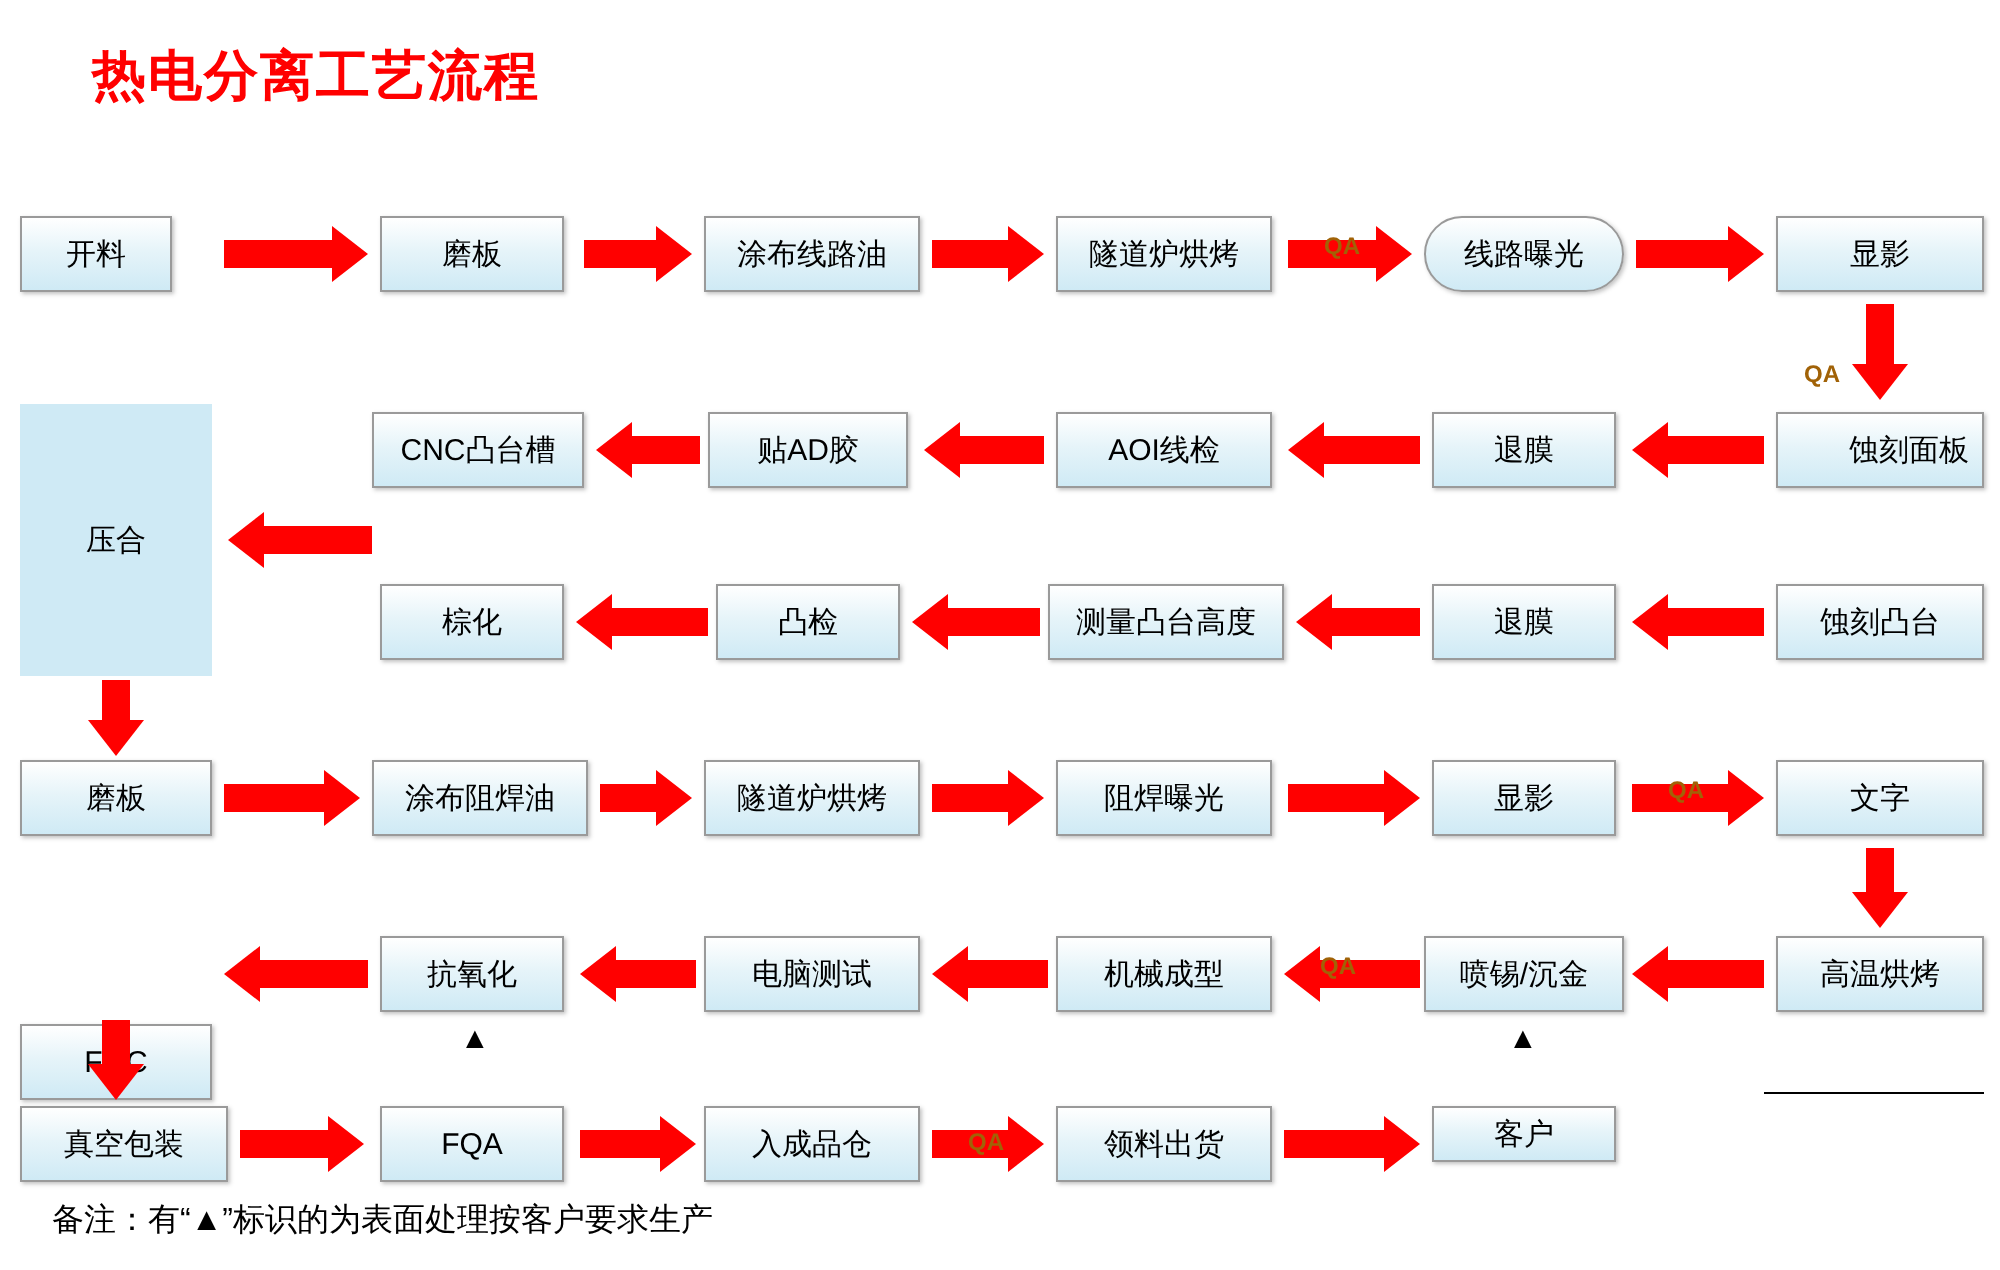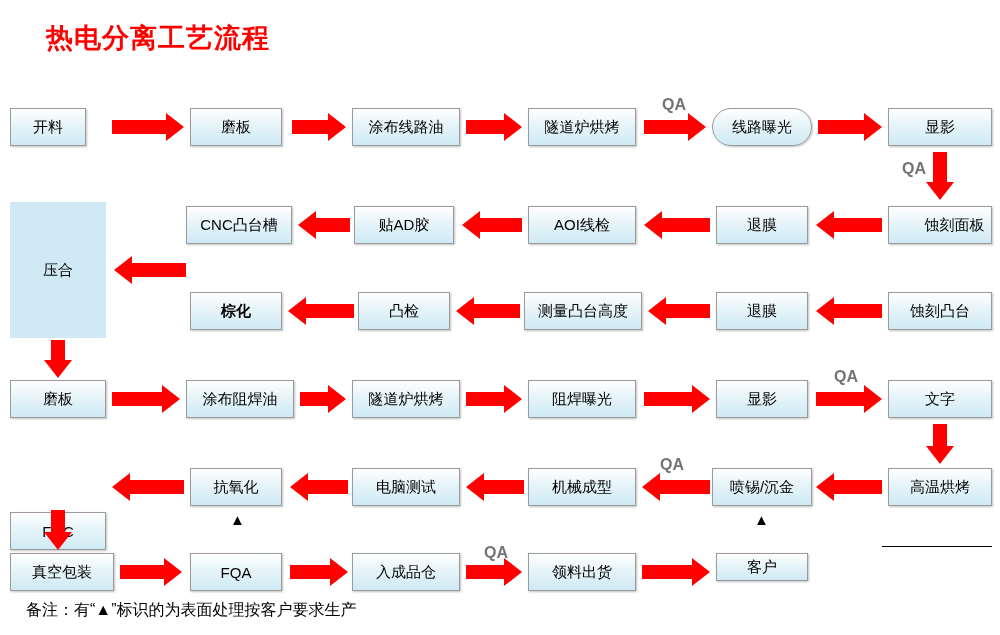--- a/index.html
+++ b/index.html
@@ -101,24 +101,25 @@
   .arrow.down .head {
     bottom: 0;
     left: 50%;
     transform: translateX(-50%);
     border-left: 14px solid transparent;
     border-right: 14px solid transparent;
     border-top: 18px solid #ff0000;
   }
   .qa-label {
     position: absolute;
-    font-size: 16px;
+    font-size: 12px;
     font-weight: bold;
-    color: #737373;
+    color: #a16207;
     white-space: nowrap;
+    margin-top: 20px;
   }
   .tri-mark {
     position: absolute;
     font-size: 15px;
     color: #000000;
     line-height: 1;
   }
   .footnote {
     position: absolute;
     left: 26px;
@@ -180,21 +181,21 @@
       </div>
       <div class="node" style="left: 716px; top: 292px; width: 92px; height: 38px;">
         <span>退膜</span>
       </div>
       <div class="node" style="left: 524px; top: 292px; width: 118px; height: 38px;">
         <span>测量凸台高度</span>
       </div>
       <div class="node" style="left: 358px; top: 292px; width: 92px; height: 38px;">
         <span>凸检</span>
       </div>
-      <div class="node" style="left: 190px; top: 292px; width: 92px; height: 38px; font-weight: bold;">
+      <div class="node" style="left: 190px; top: 292px; width: 92px; height: 38px;">
         <span>棕化</span>
       </div>
       <div class="node" style="left: 10px; top: 380px; width: 96px; height: 38px;">
         <span>磨板</span>
       </div>
       <div class="node" style="left: 186px; top: 380px; width: 108px; height: 38px;">
         <span>涂布阻焊油</span>
       </div>
       <div class="node" style="left: 352px; top: 380px; width: 108px; height: 38px;">
         <span>隧道炉烘烤</span>

